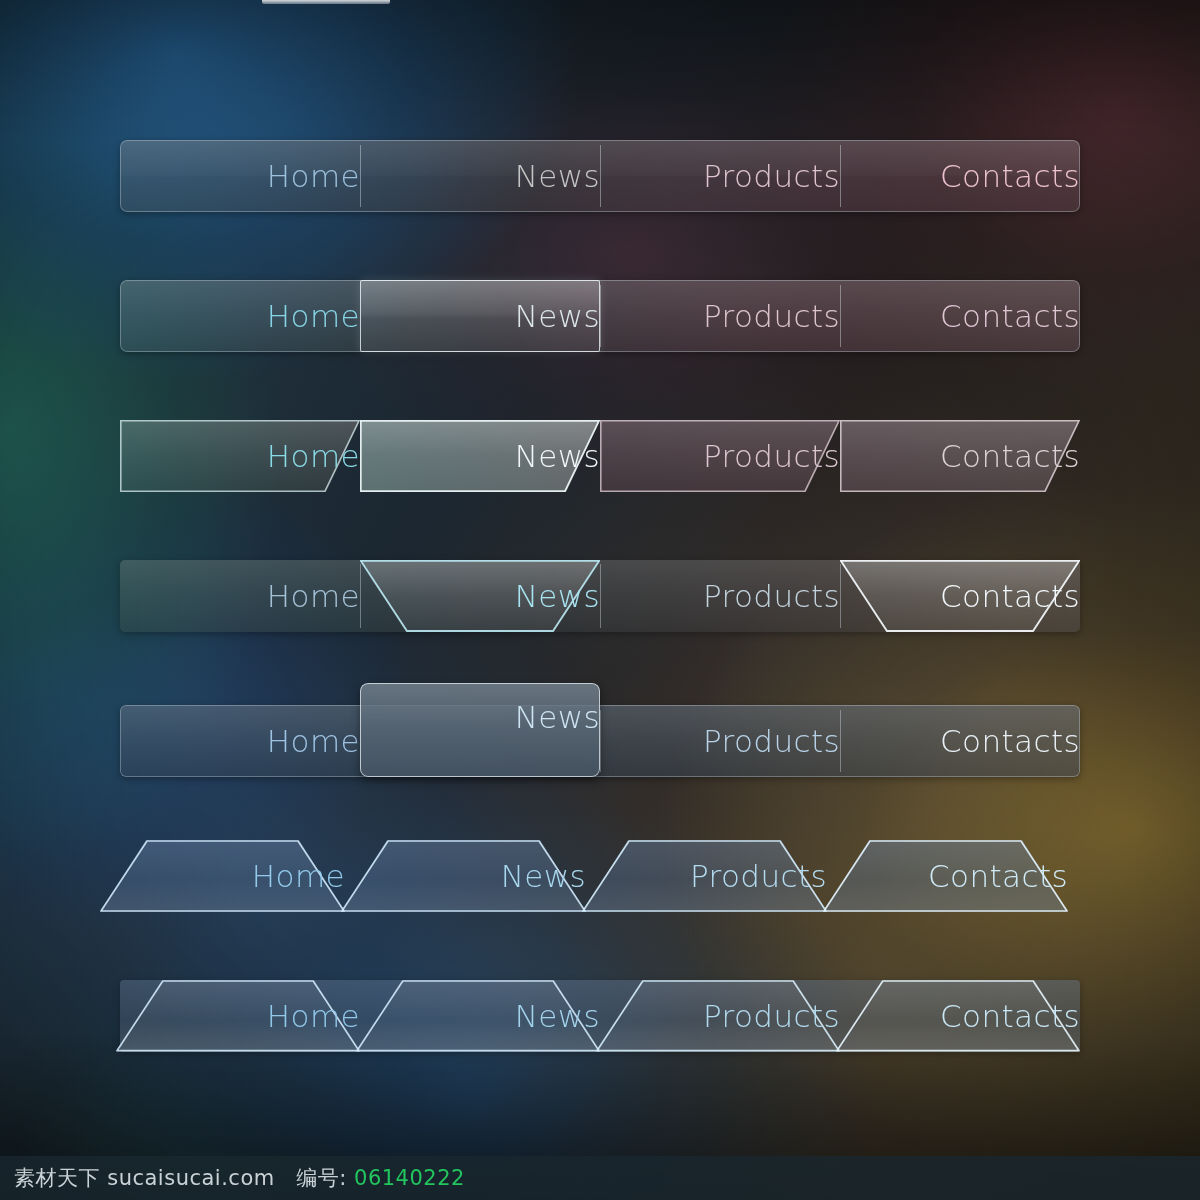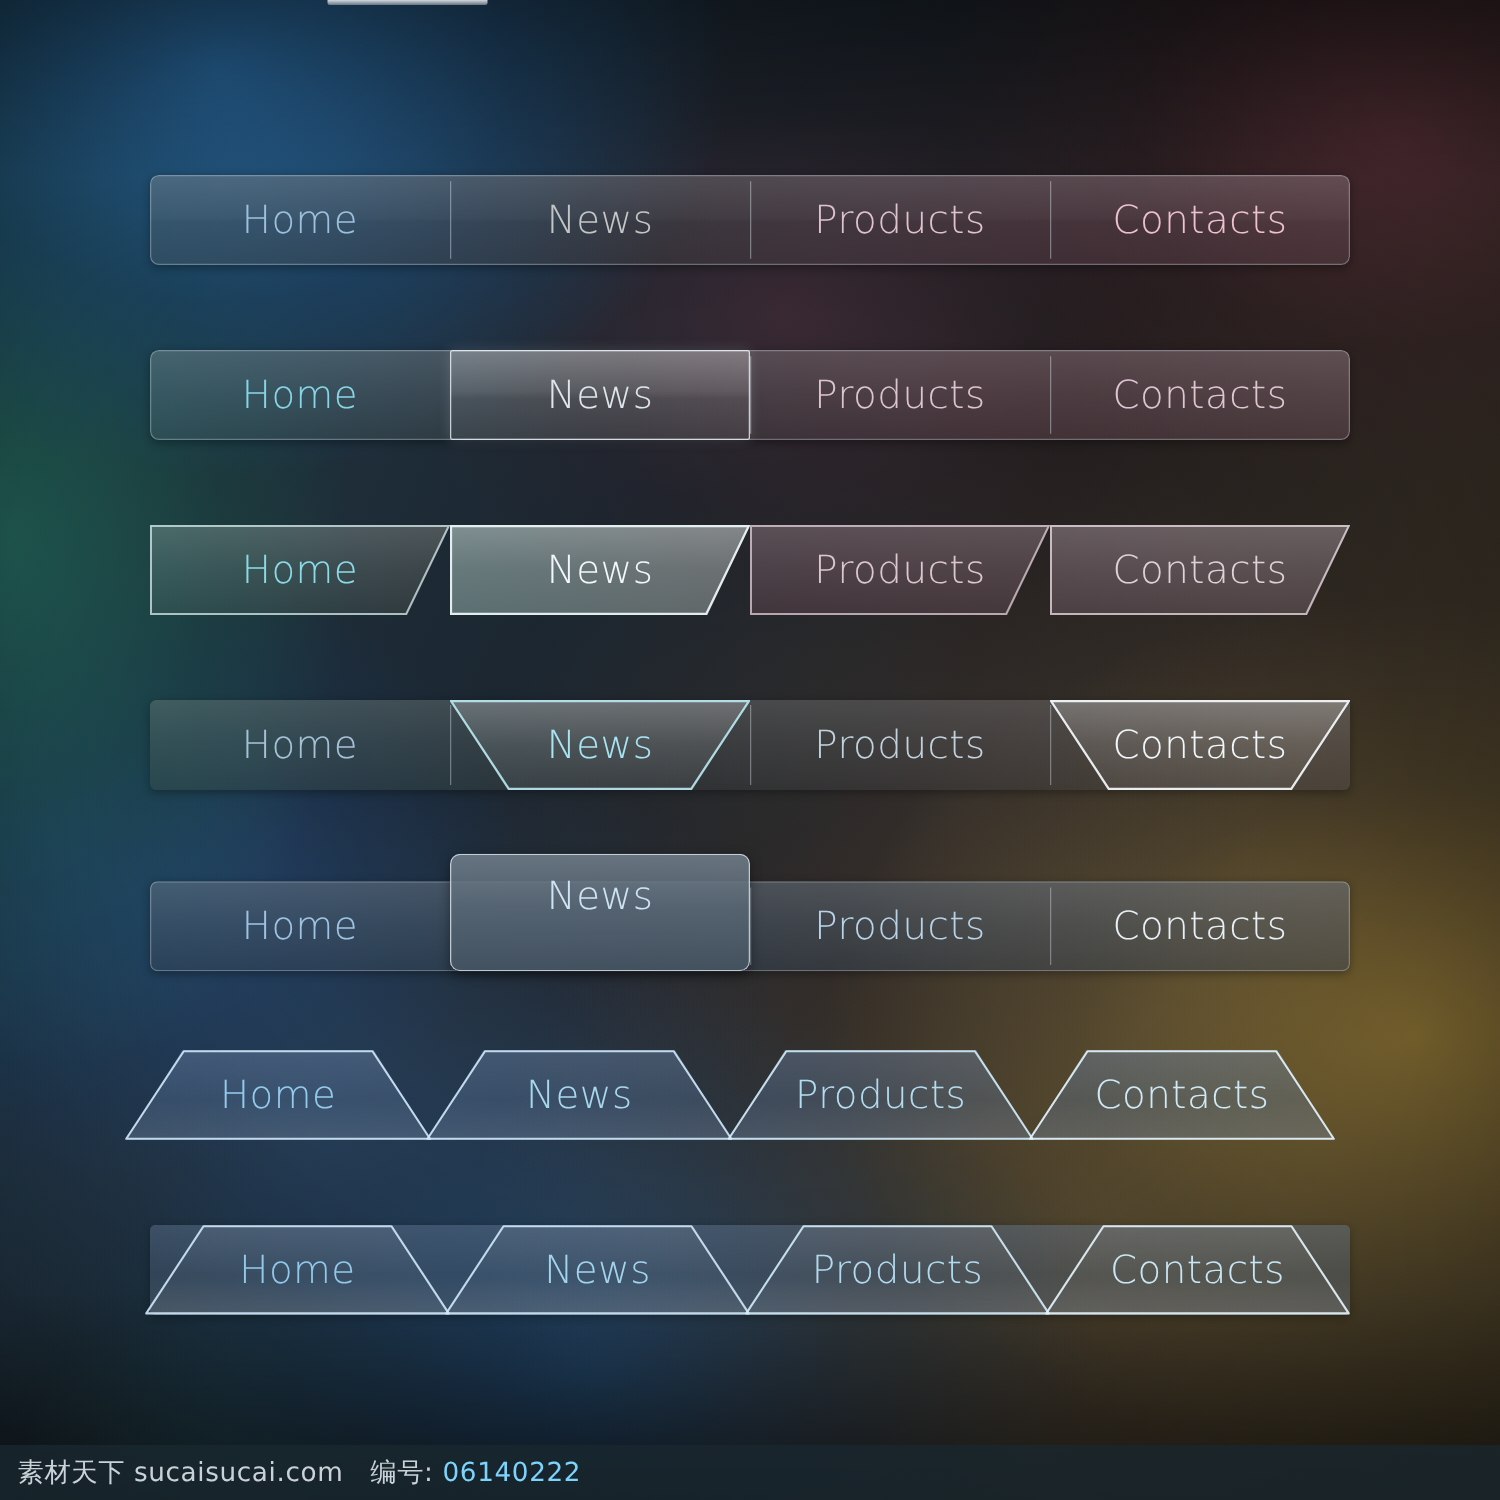--- a/index.html
+++ b/index.html
@@ -67,21 +67,21 @@
     display: flex;
     height: 72px;
   }
 
   .nav-item {
     position: relative;
     width: 240px;
     height: 72px;
     display: flex;
     align-items: center;
-    justify-content: center;
+    justify-content: flex-end;
     cursor: pointer;
   }
   .nav-label {
     position: relative;
     z-index: 4;
     font-size: 31px;
     font-weight: 300;
     letter-spacing: 0.4px;
     white-space: nowrap;
     font-family: "DejaVu Sans", "Liberation Sans", sans-serif;
@@ -266,21 +266,21 @@
     align-items: center;
   }
   #footer-text {
     margin-left: 14px;
     font-size: 21px;
     color: #c9d2d6;
     letter-spacing: 0.5px;
     font-family: "DejaVu Sans", "Liberation Sans", sans-serif;
     white-space: nowrap;
   }
-  #footer-text .fcode { color: #7dd3fc; }
+  #footer-text .fcode { color: #22c55e; }
 </style>
 </head>
 <body>
 
 <div id="stage">
 
   <div class="bg-layer" id="bg-base"></div>
   <div class="bg-layer" id="bg-sheen"></div>
   <div class="bg-layer" id="bg-vignette"></div>
 

